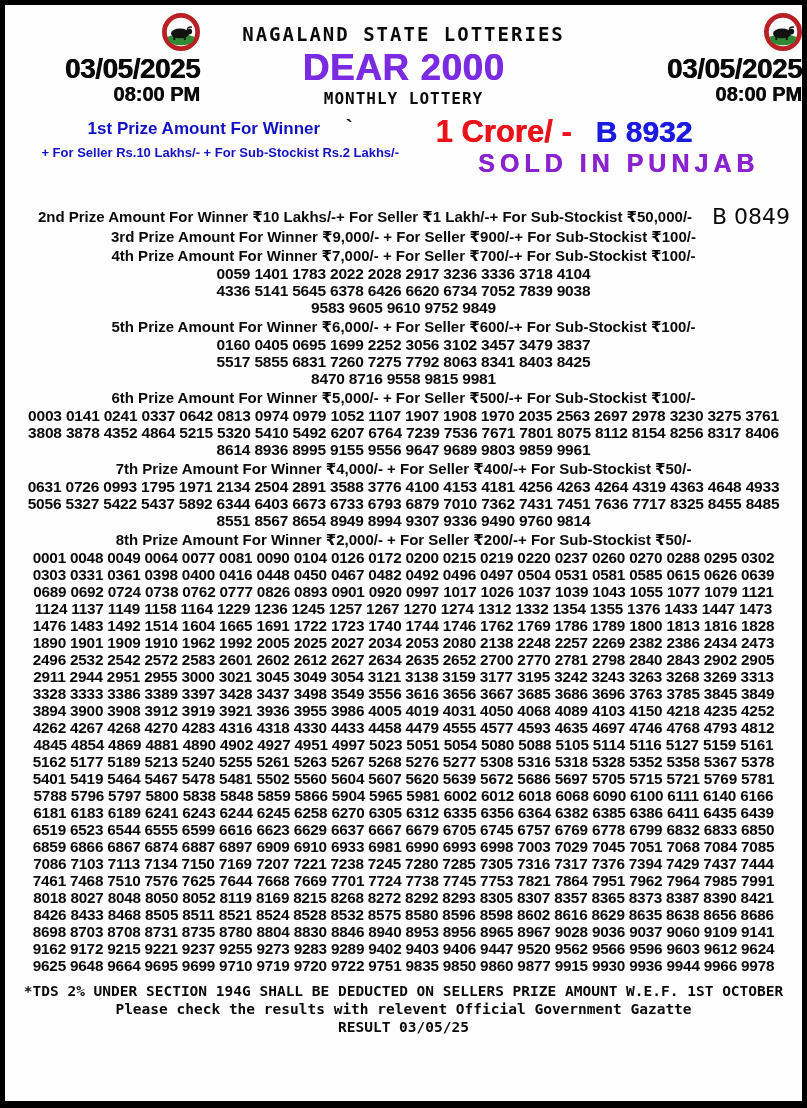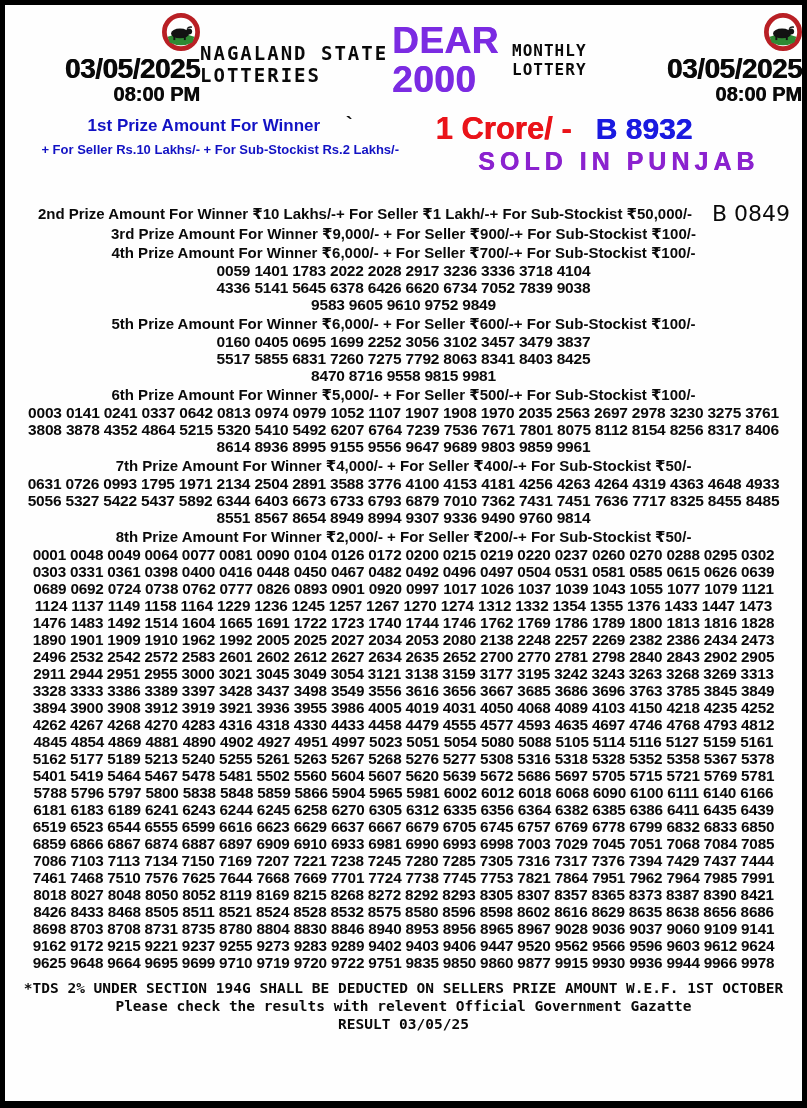--- a/index.html
+++ b/index.html
@@ -12,21 +12,21 @@
     font-family:"Liberation Sans","DejaVu Sans",sans-serif;color:var(--ink);
     overflow:hidden;
   }
   
   .header-grid{display:grid;grid-template-columns:195px 1fr 195px;padding-top:8px;}
   .side-col{display:flex;flex-direction:column;align-items:flex-end;}
   .emblem{width:38px;height:38px;}
   .date-txt{font-weight:bold;font-size:28px;line-height:1.0;letter-spacing:-0.5px;margin-top:4px;
     text-shadow:0.6px 0 0 var(--ink);}
   .time-txt{font-weight:bold;font-size:20px;line-height:1.1;text-shadow:0.5px 0 0 var(--ink);}
-  .center-col{display:flex;flex-direction:row;align-items:center;}
+  .center-col{display:flex;flex-direction:column;align-items:center;}
   .org-title{font-family:"DejaVu Sans Mono","Liberation Mono",monospace;font-weight:bold;
     font-size:19px;letter-spacing:2px;margin-top:10px;}
   .lottery-name{color:var(--violet);font-weight:bold;font-size:37px;line-height:1.05;
     letter-spacing:0.5px;margin-top:4px;text-shadow:0.7px 0 0 var(--violet);}
   .lottery-type{font-family:"DejaVu Sans Mono","Liberation Mono",monospace;font-weight:bold;
     font-size:16px;letter-spacing:1px;margin-top:1px;}
   .draw-line{text-align:center;font-family:"DejaVu Sans Mono","Liberation Mono",monospace;
     font-weight:bold;font-size:20px;margin-top:3px;}
   
   .fp-row{display:flex;margin-top:8px;}
@@ -113,21 +113,21 @@
 
   <div class="p2-row">
     <div class="p2-heading">2nd Prize Amount For Winner ₹10 Lakhs/-+ For Seller ₹1 Lakh/-+ For Sub-Stockist ₹50,000/-</div>
     <div class="p2-winnum">B 0849</div>
   </div>
 
   <div>
     <div class="tier-heading">3rd Prize Amount For Winner ₹9,000/- + For Seller ₹900/-+ For Sub-Stockist ₹100/-</div>
   </div>
   <div>
-    <div class="tier-heading">4th Prize Amount For Winner ₹6,000/- + For Seller ₹700/-+ For Sub-Stockist ₹100/-</div>
+    <div class="tier-heading">4th Prize Amount For Winner ₹7,000/- + For Seller ₹700/-+ For Sub-Stockist ₹100/-</div>
     <div class="tier-numbers">0059 1401 1783 2022 2028 2917 3236 3336 3718 4104
 4336 5141 5645 6378 6426 6620 6734 7052 7839 9038
 9583 9605 9610 9752 9849</div>
   </div>
   <div>
     <div class="tier-heading">5th Prize Amount For Winner ₹6,000/- + For Seller ₹600/-+ For Sub-Stockist ₹100/-</div>
     <div class="tier-numbers">0160 0405 0695 1699 2252 3056 3102 3457 3479 3837
 5517 5855 6831 7260 7275 7792 8063 8341 8403 8425
 8470 8716 9558 9815 9981</div>
   </div>

